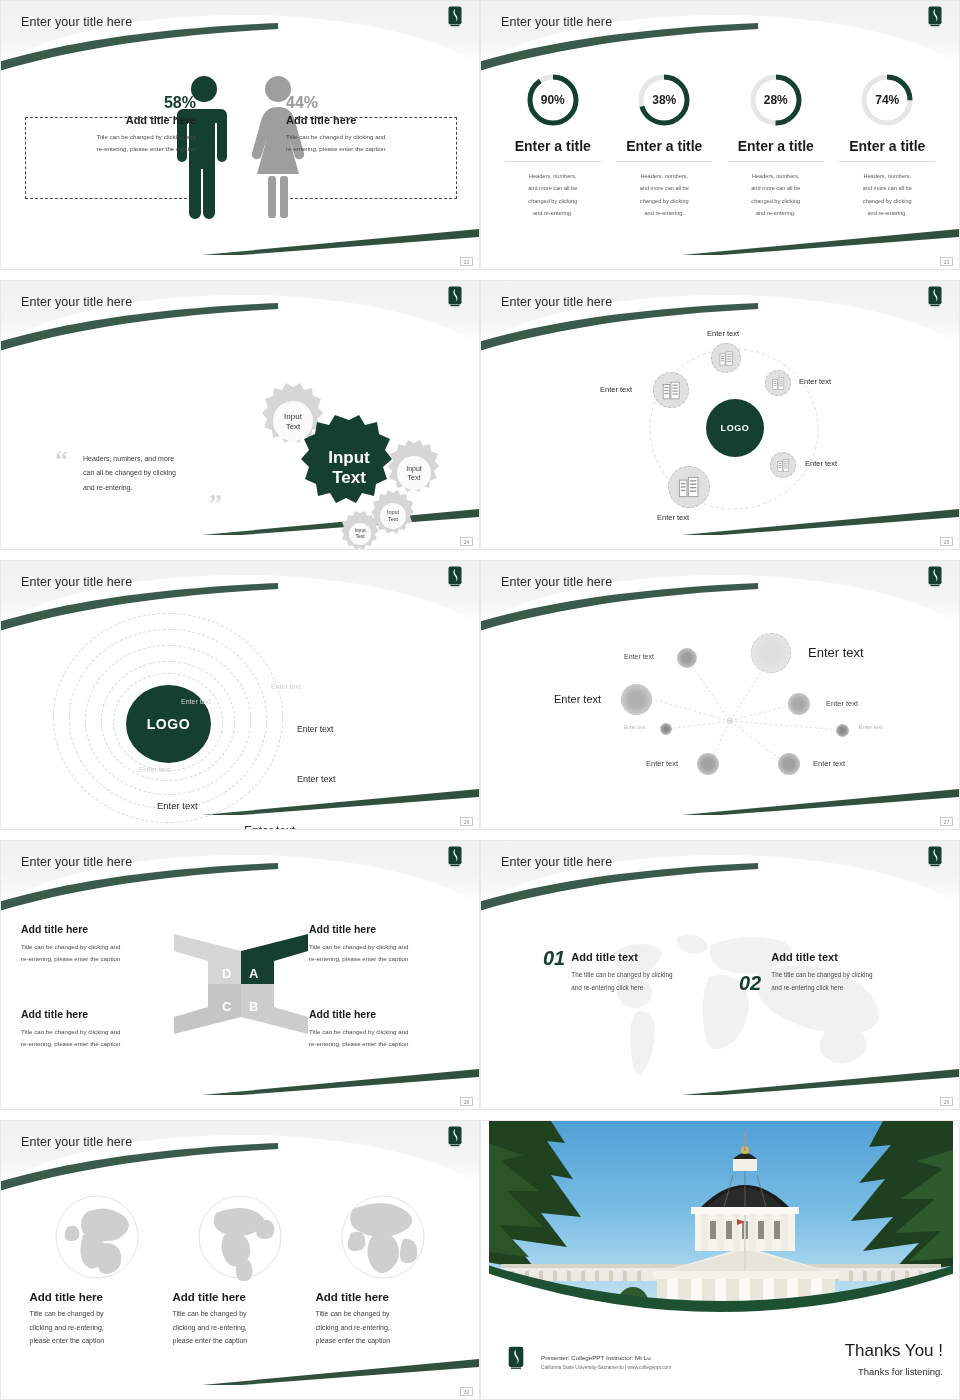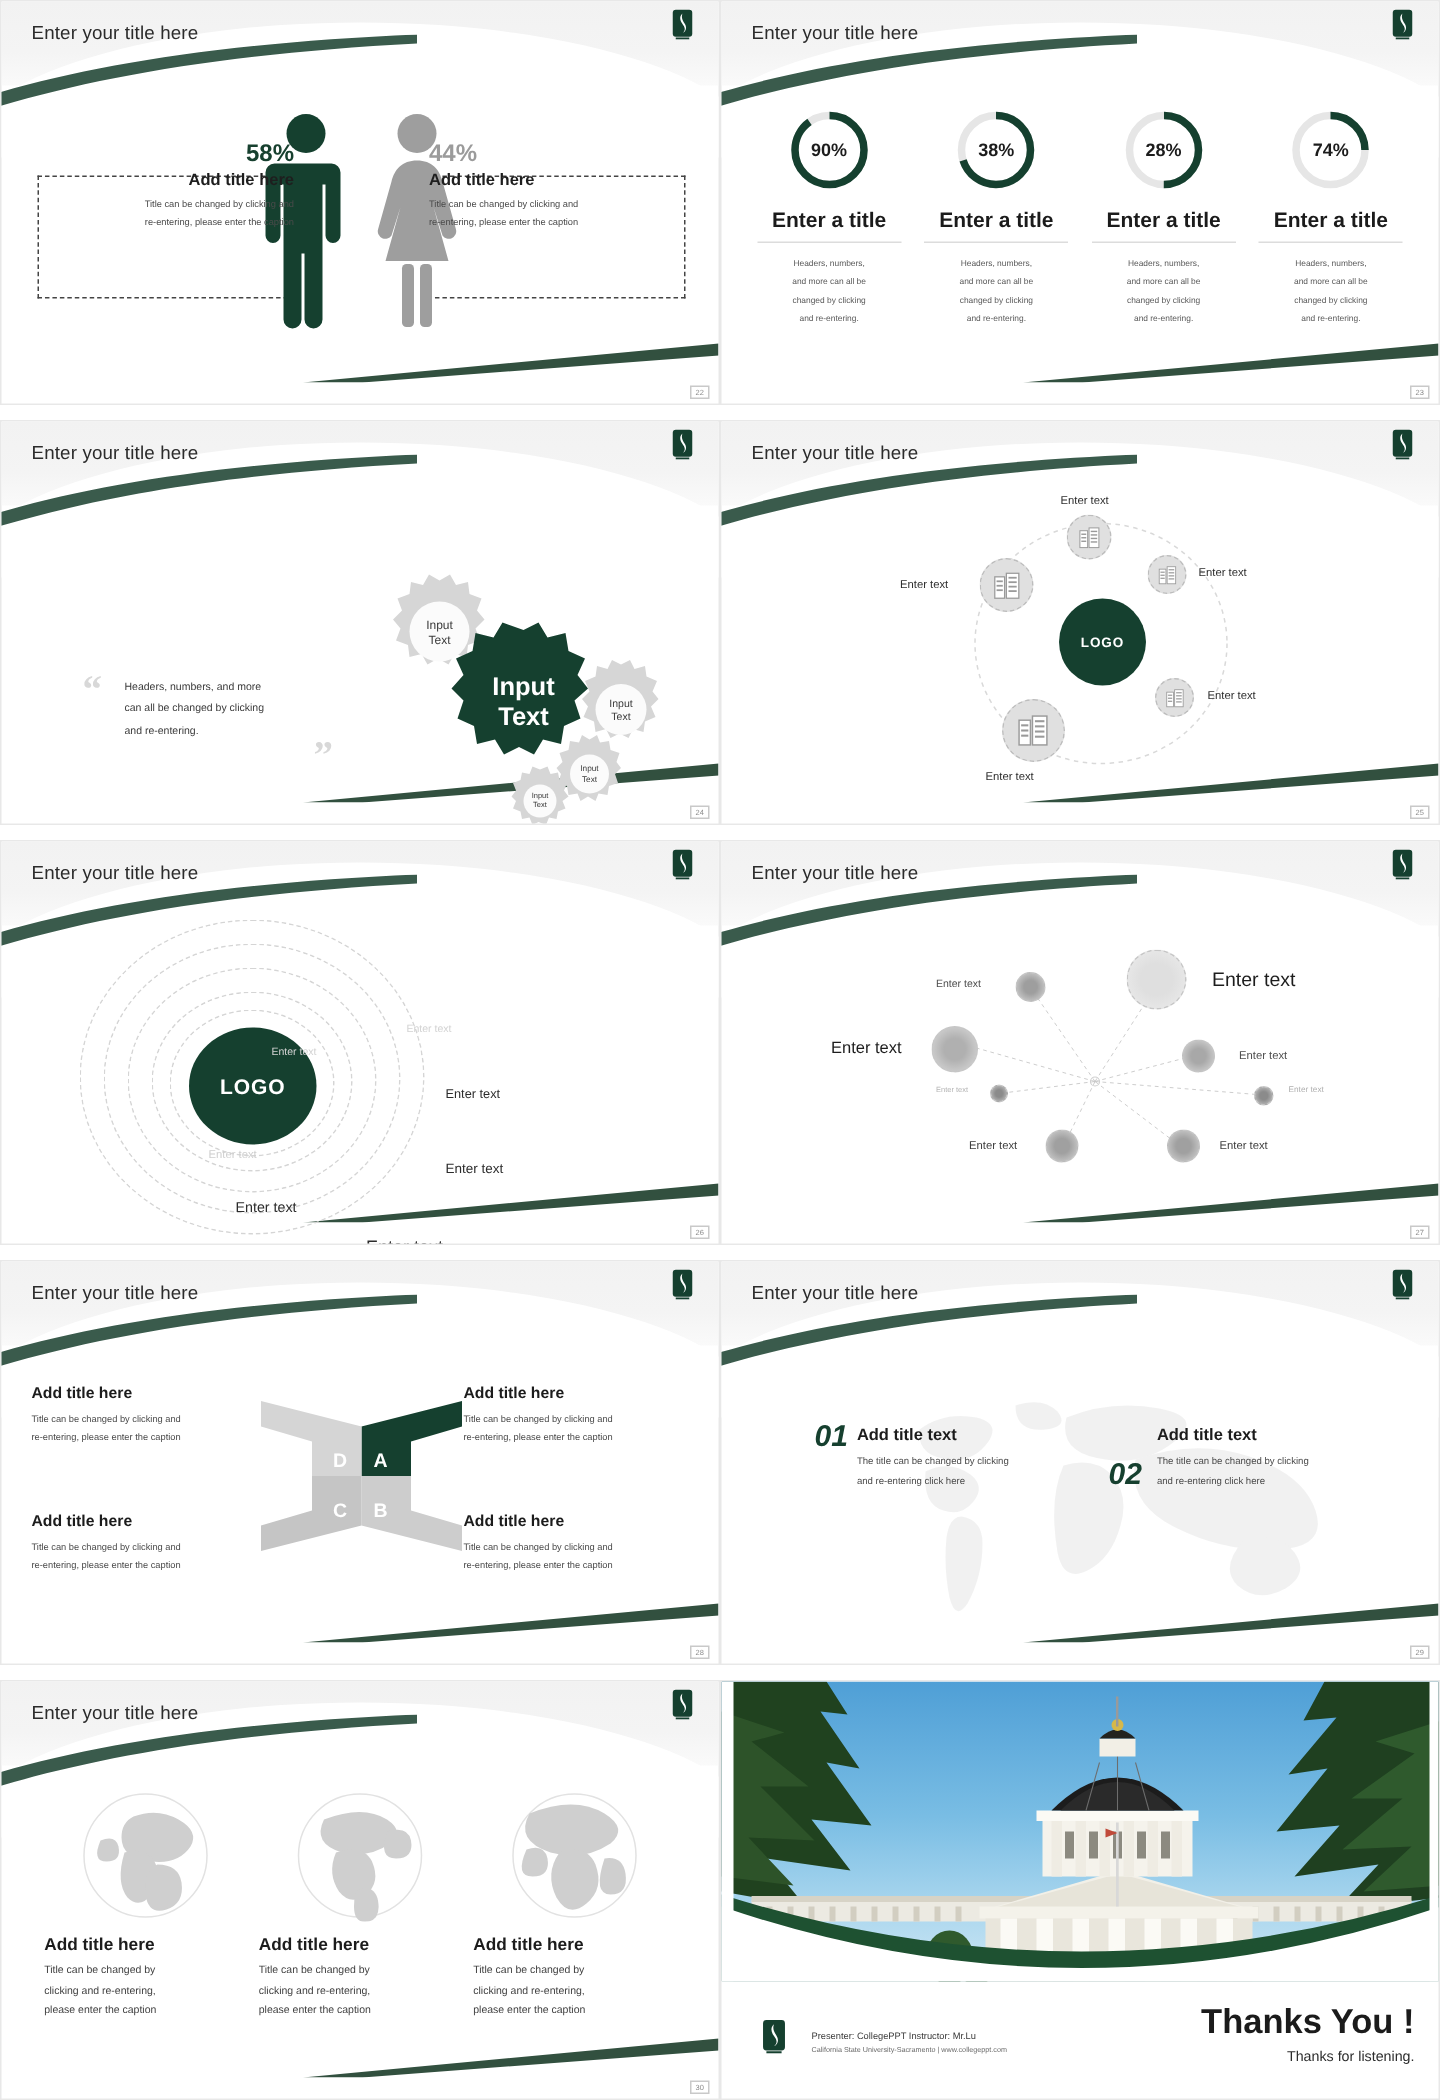--- a/index.html
+++ b/index.html
@@ -127,21 +127,21 @@
   
   .globe-col { width: 135px; }
   .globe-ttl { font-size: 11.5px; font-weight: 700; color: #1c1c1c; margin-top: 10px; }
   .globe-txt { font-size: 7px; color: #3f3f3f; line-height: 1.95; margin-top: 4px; }
 
   
   .photo { position:absolute; left:0; top:0; width: 480px; height: 200px; overflow:hidden; }
   .sky { position:absolute; inset:0;
          background: linear-gradient(180deg,#4f9fd6 0%, #79bde4 45%, #a9d6ee 75%, #cfe7f4 100%); }
   .thanks-big { position:absolute; right: 16px; bottom: 38px;
-                font-size: 23px; font-weight: 700; color: #1b1b1b; margin-top: 44px; }
+                font-size: 17px; font-weight: 400; color: #1b1b1b; margin-top: 44px; }
   .thanks-sm { position:absolute; right: 16px; bottom: 22px;
                font-size: 9.5px; color: #2c2c2c; }
   .f-line1 { position:absolute; left: 60px; bottom: 38px; font-size: 6.2px; color:#3a3a3a; }
   .f-line2 { position:absolute; left: 60px; bottom: 29px; font-size: 4.8px; color:#6a6a6a; }
 </style>
 </head>
 <body>
 
 <div class="deck">
 

